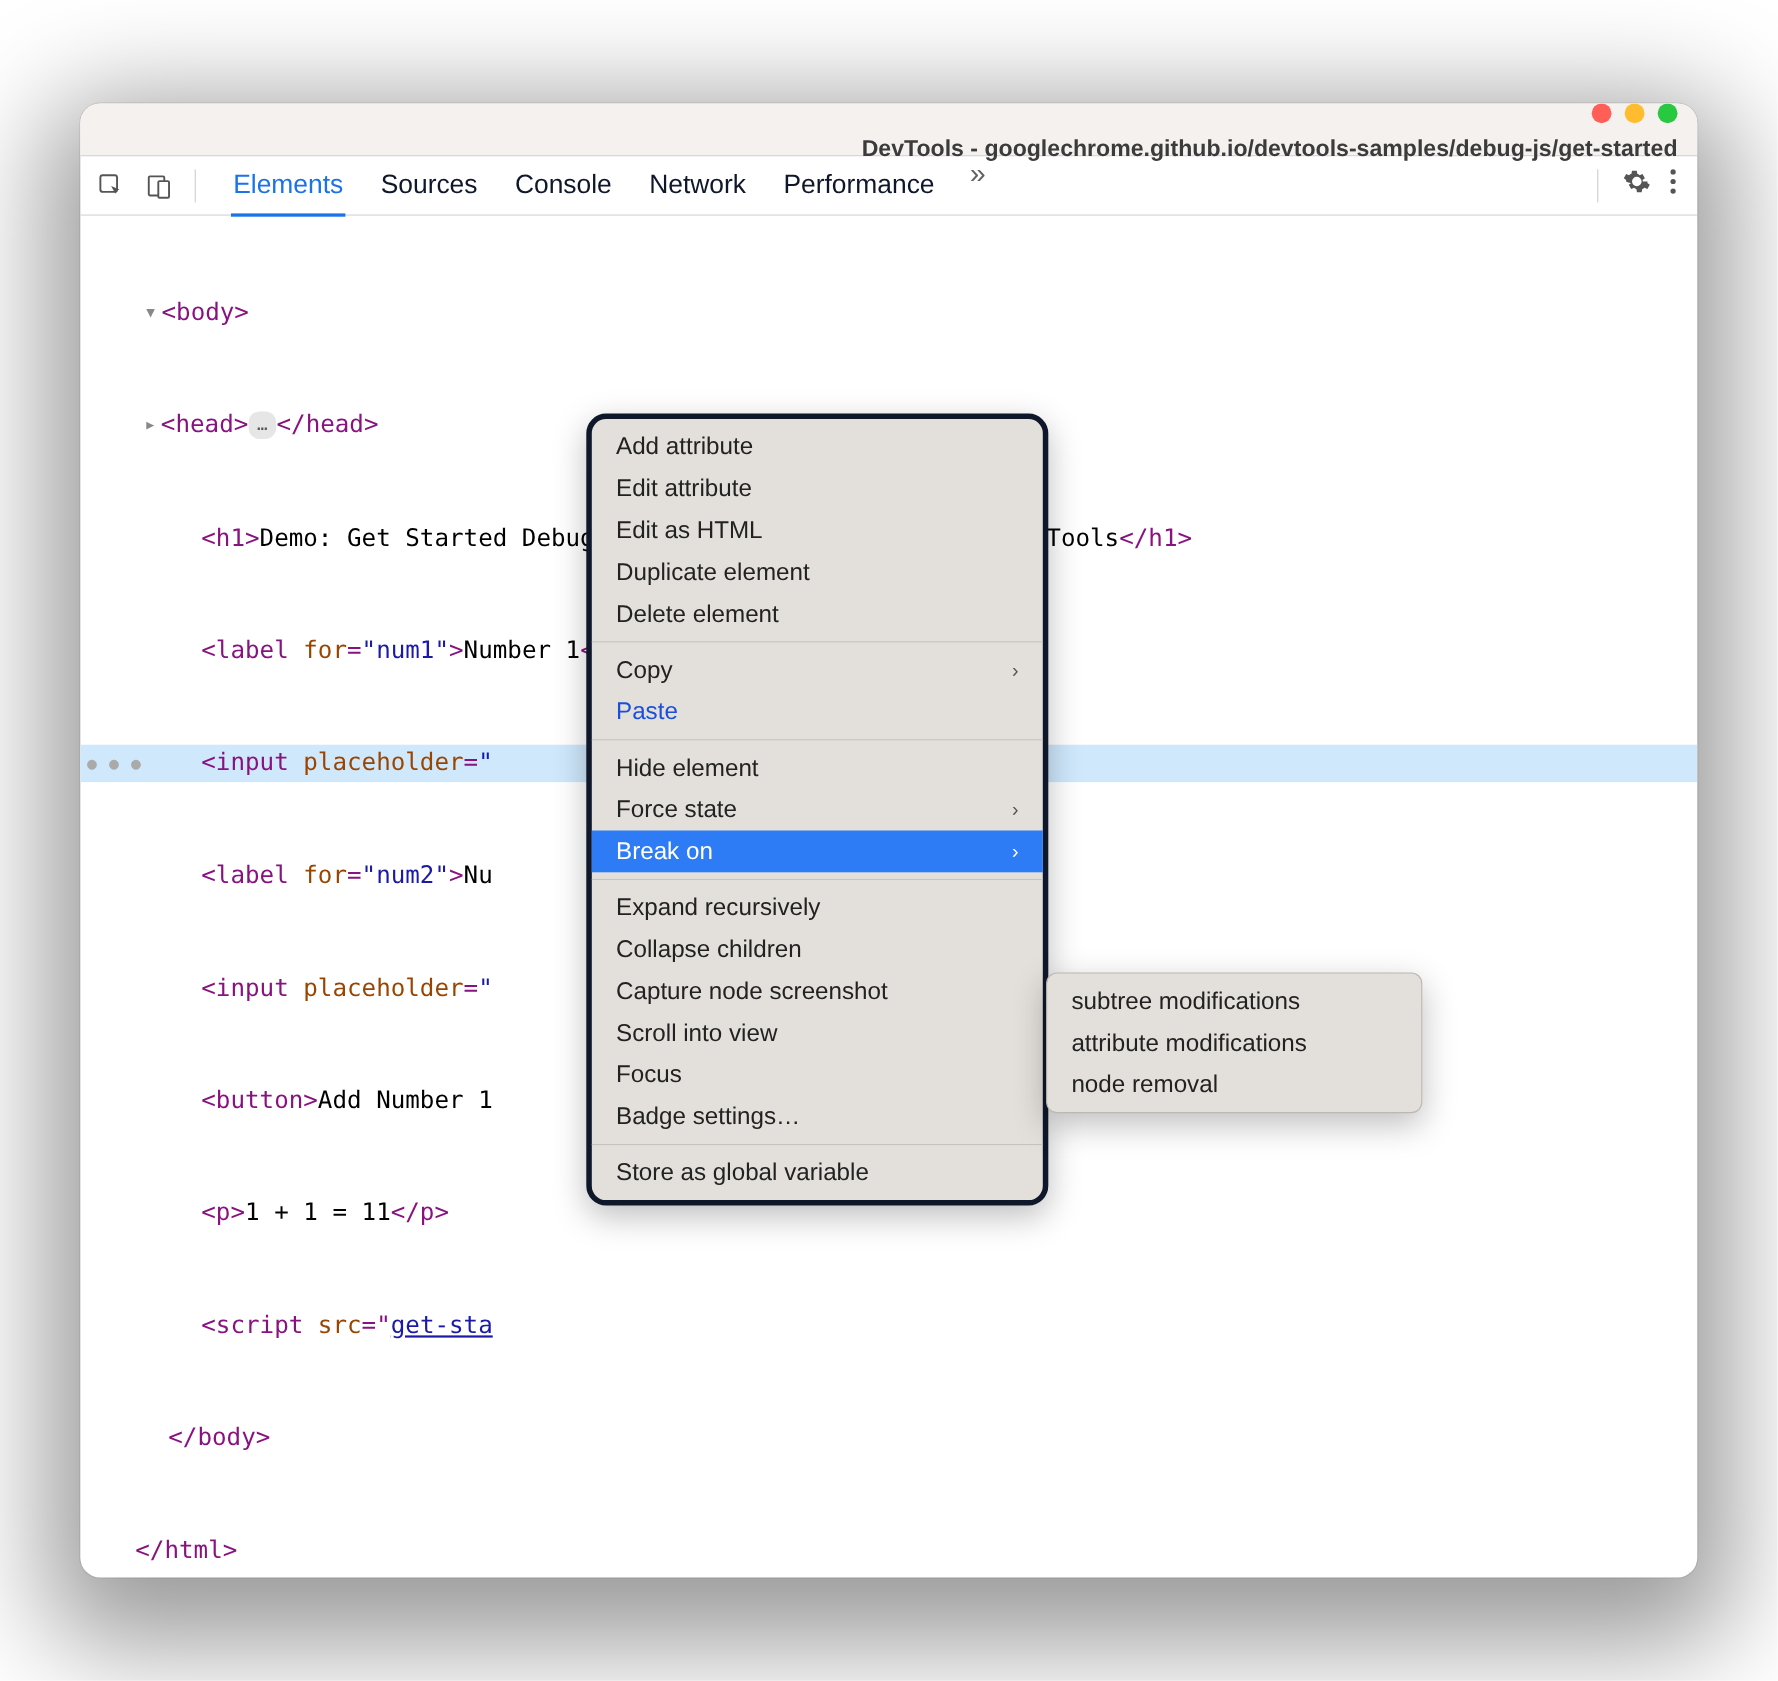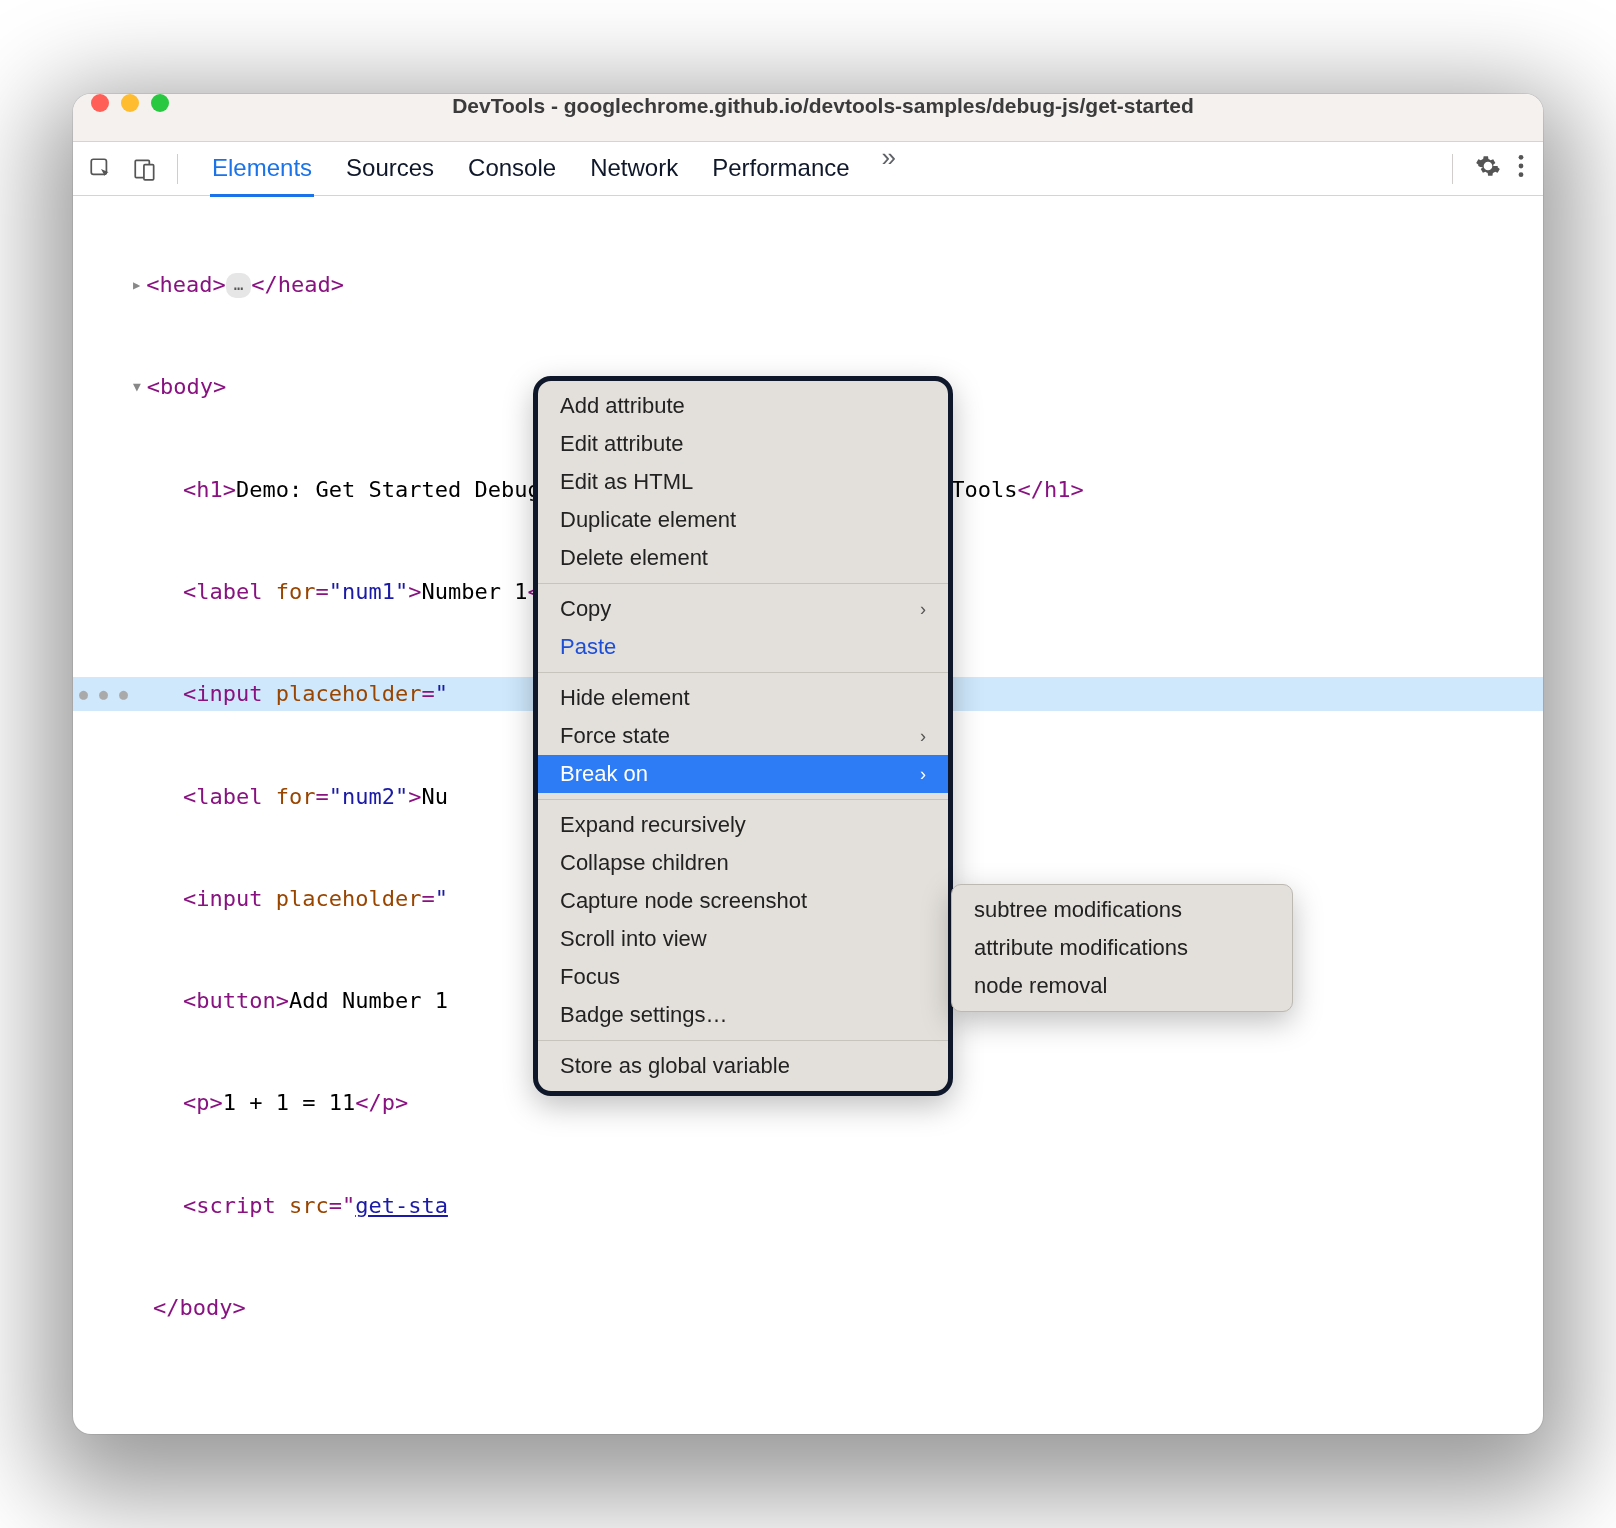--- a/index.html
+++ b/index.html
@@ -19,24 +19,25 @@
     border-radius: 18px;
     box-shadow: 0 30px 100px 30px rgba(0,0,0,0.4), 0 0 0 1px rgba(0,0,0,0.08);
     background: #fff;
     overflow: hidden;
     position: relative;
   }
   .titlebar {
     height: 48px;
     background: #f4f1ee;
     display: flex;
-    align-items: flex-start;
+    align-items: flex-end;
     padding: 0 18px;
     gap: 12px;
     border-bottom: 1px solid #d6d3d0;
+    flex-direction: column;
   }
   .traffic { display: flex; gap: 12px; }
   .traffic .dot {
     width: 18px; height: 18px; border-radius: 50%;
   }
   .dot.red { background: #ff5f57; }
   .dot.yellow { background: #febc2e; }
   .dot.green { background: #28c840; }
   .title {
     flex: 1;
@@ -177,31 +178,32 @@
         <svg width="8" height="26" viewBox="0 0 6 24" fill="#555">
             <circle cx="3" cy="4" r="2.2"></circle>
             <circle cx="3" cy="12" r="2.2"></circle>
             <circle cx="3" cy="20" r="2.2"></circle>
           </svg>
       </div>
     </div>
   </div>
 
   <div class="dom-panel">
+    <div class="dom-line" style="padding-left:60px"><span class="caret-down"></span><span class="tag">&lt;body&gt;</span></div>
     <div class="dom-line" style="padding-left:60px"><span class="caret-right"></span><span class="tag">&lt;head&gt;</span><span class="ellipsis-badge">…</span><span class="tag">&lt;/head&gt;</span></div>
-    <div class="dom-line" style="padding-left:60px"><span class="caret-down"></span><span class="tag">&lt;body&gt;</span></div>
     <div class="dom-line" style="padding-left:110px"><span class="tag">&lt;h1&gt;</span><span class="text">Demo: Get Started Debugging JavaScript with Chrome DevTools</span><span class="tag">&lt;/h1&gt;</span></div>
     <div class="dom-line" style="padding-left:110px"><span class="tag">&lt;label </span><span class="attr-name">for</span><span class="tag">=</span><span class="attr-val">"num1"</span><span class="tag">&gt;</span><span class="text">Number 1</span><span class="tag">&lt;/label&gt;</span></div>
     <div class="dom-line highlight" style="padding-left:110px"><span class="dots">● ● ●</span><span class="tag">&lt;input </span><span class="attr-name">placeholder</span><span class="tag">=</span><span class="attr-val">"</span></div>
     <div class="dom-line" style="padding-left:110px"><span class="tag">&lt;label </span><span class="attr-name">for</span><span class="tag">=</span><span class="attr-val">"num2"</span><span class="tag">&gt;</span><span class="text">Nu</span></div>
     <div class="dom-line" style="padding-left:110px"><span class="tag">&lt;input </span><span class="attr-name">placeholder</span><span class="tag">=</span><span class="attr-val">"</span></div>
     <div class="dom-line" style="padding-left:110px"><span class="tag">&lt;button&gt;</span><span class="text">Add Number 1</span></div>
     <div class="dom-line" style="padding-left:110px"><span class="tag">&lt;p&gt;</span><span class="text">1 + 1 = 11</span><span class="tag">&lt;/p&gt;</span></div>
     <div class="dom-line" style="padding-left:110px"><span class="tag">&lt;script </span><span class="attr-name">src</span><span class="tag">="</span><span class="link">get-sta</span></div>
     <div class="dom-line" style="padding-left:80px"><span class="tag">&lt;/body&gt;</span></div>
+    <div class="dom-line" style="padding-left:50px"><span class="tag">&lt;/html&gt;</span></div>
   </div>
 
   <div class="ctx-menu" style="left:460px; top:282px; width:420px">
     <div class="ctx-item">Add attribute</div>
     <div class="ctx-item">Edit attribute</div>
     <div class="ctx-item">Edit as HTML</div>
     <div class="ctx-item">Duplicate element</div>
     <div class="ctx-item">Delete element</div>
     <div class="ctx-sep"></div>
     <div class="ctx-item">

